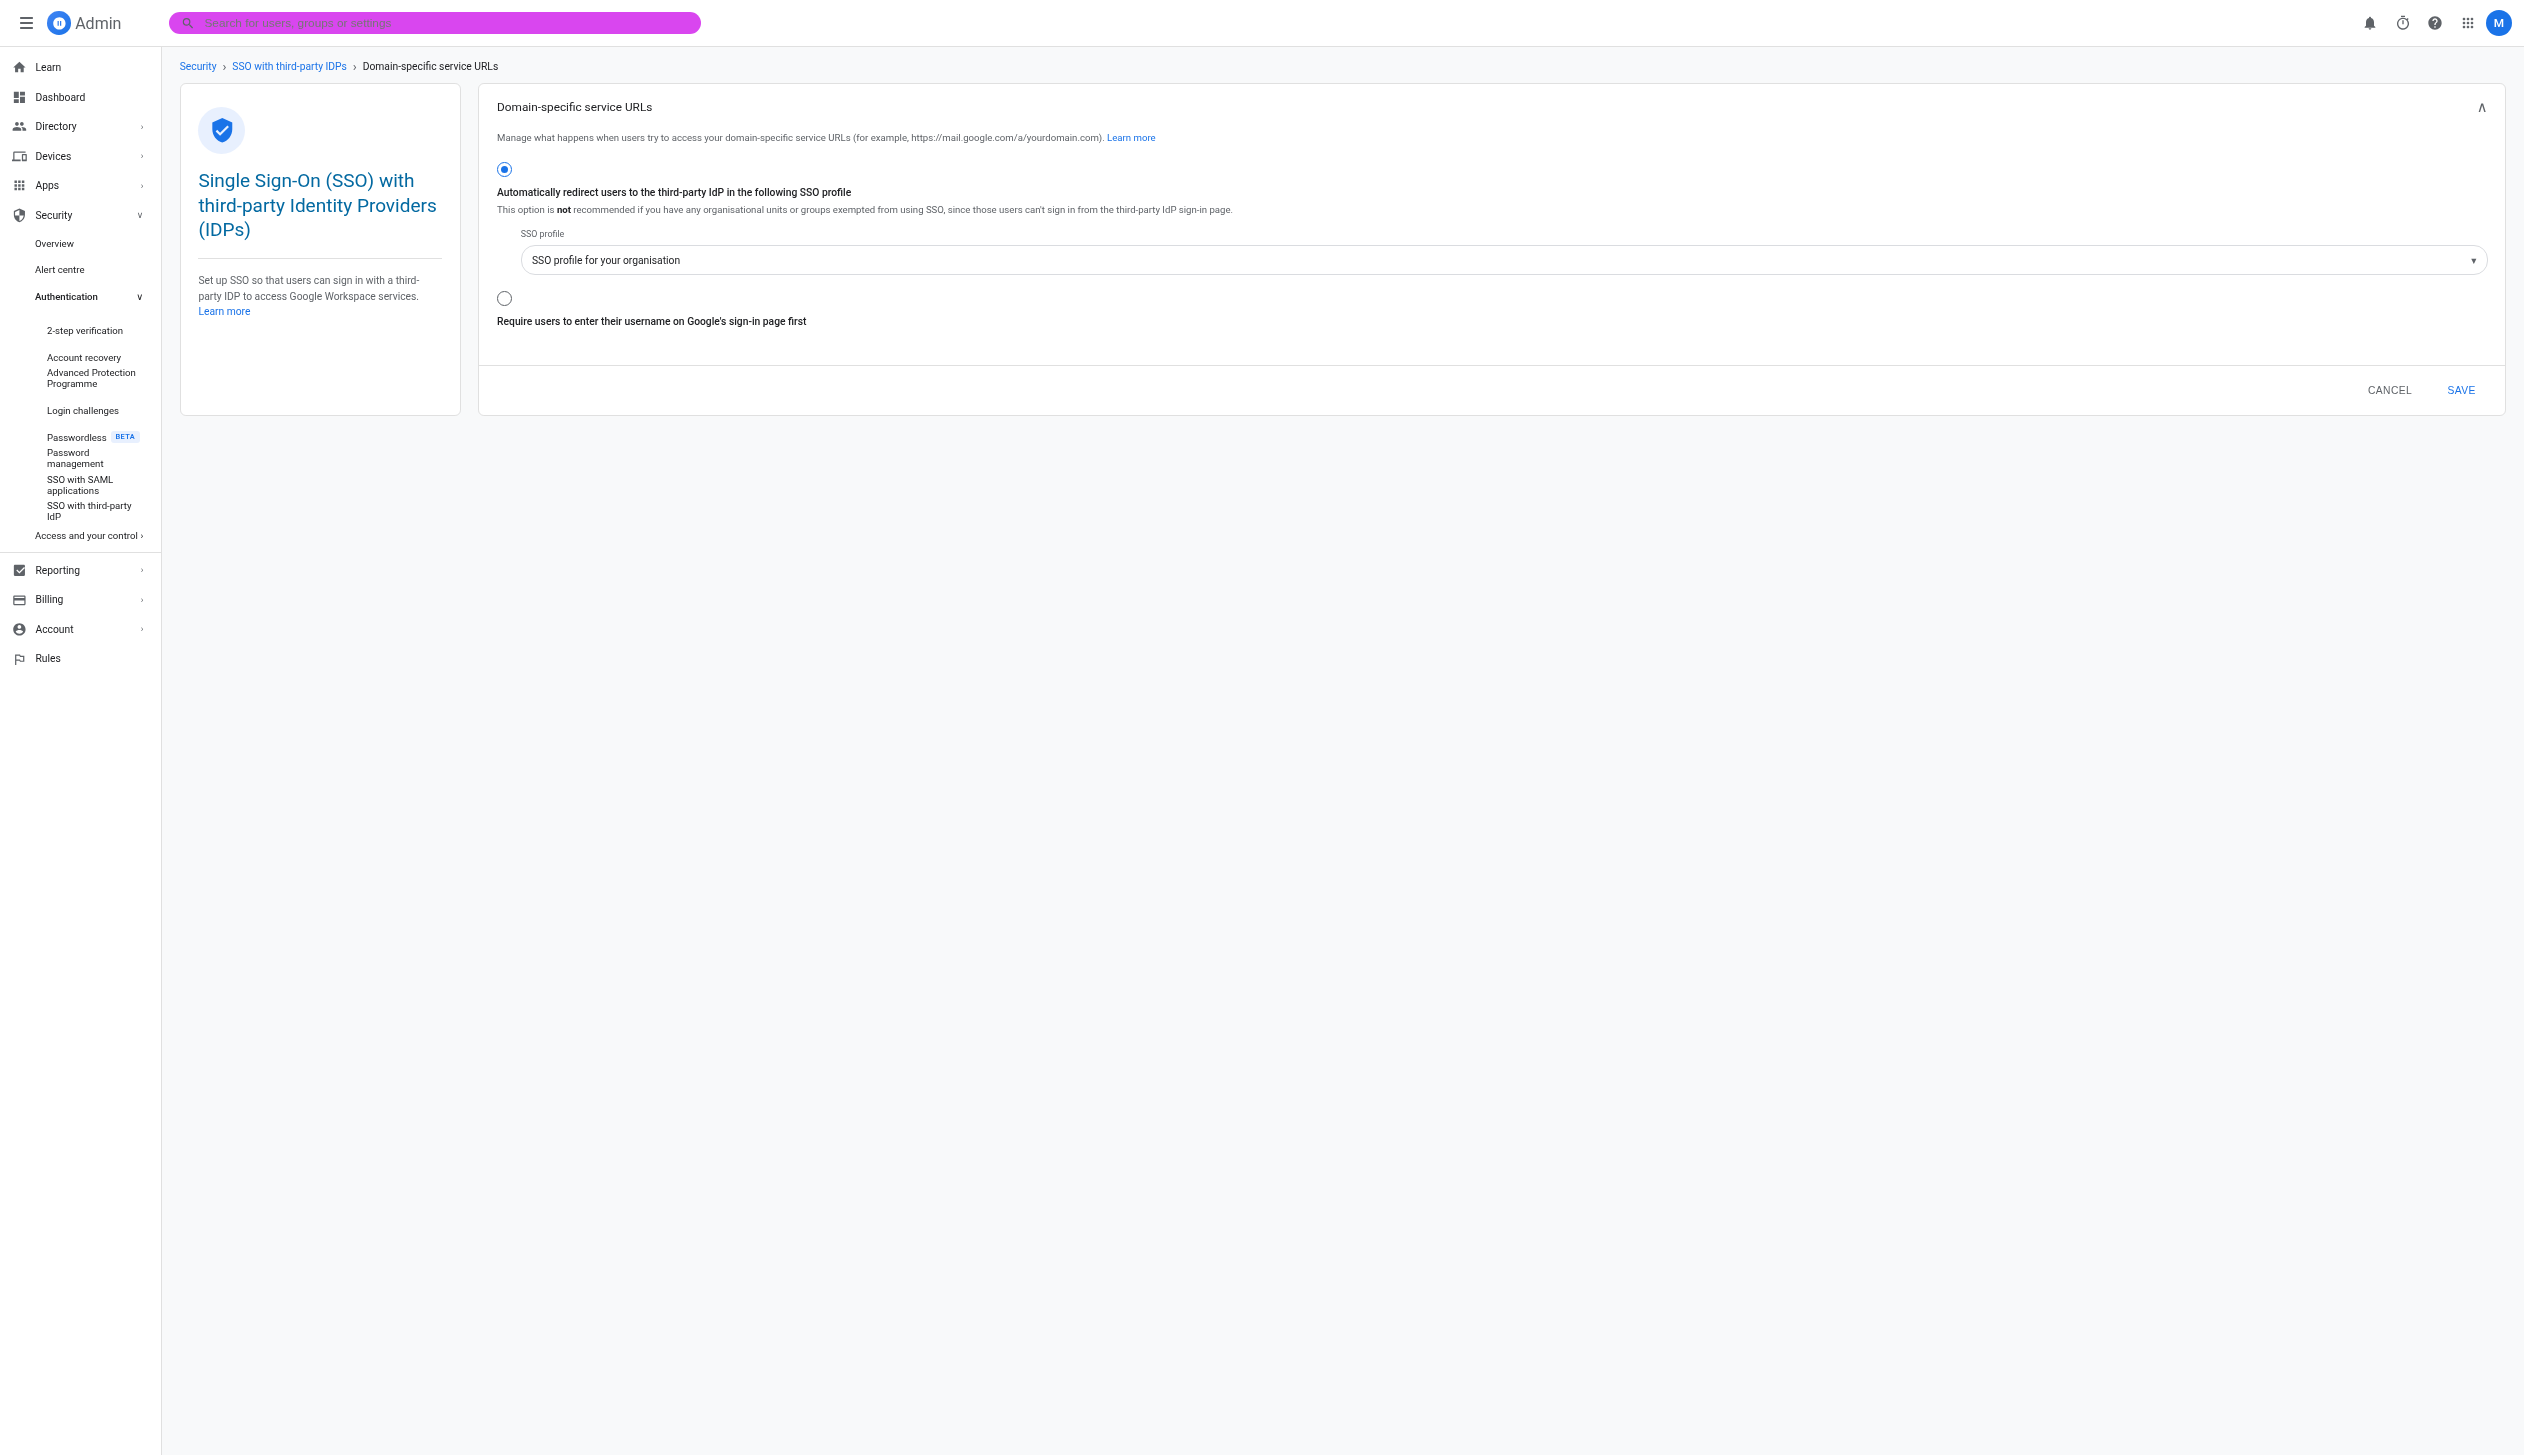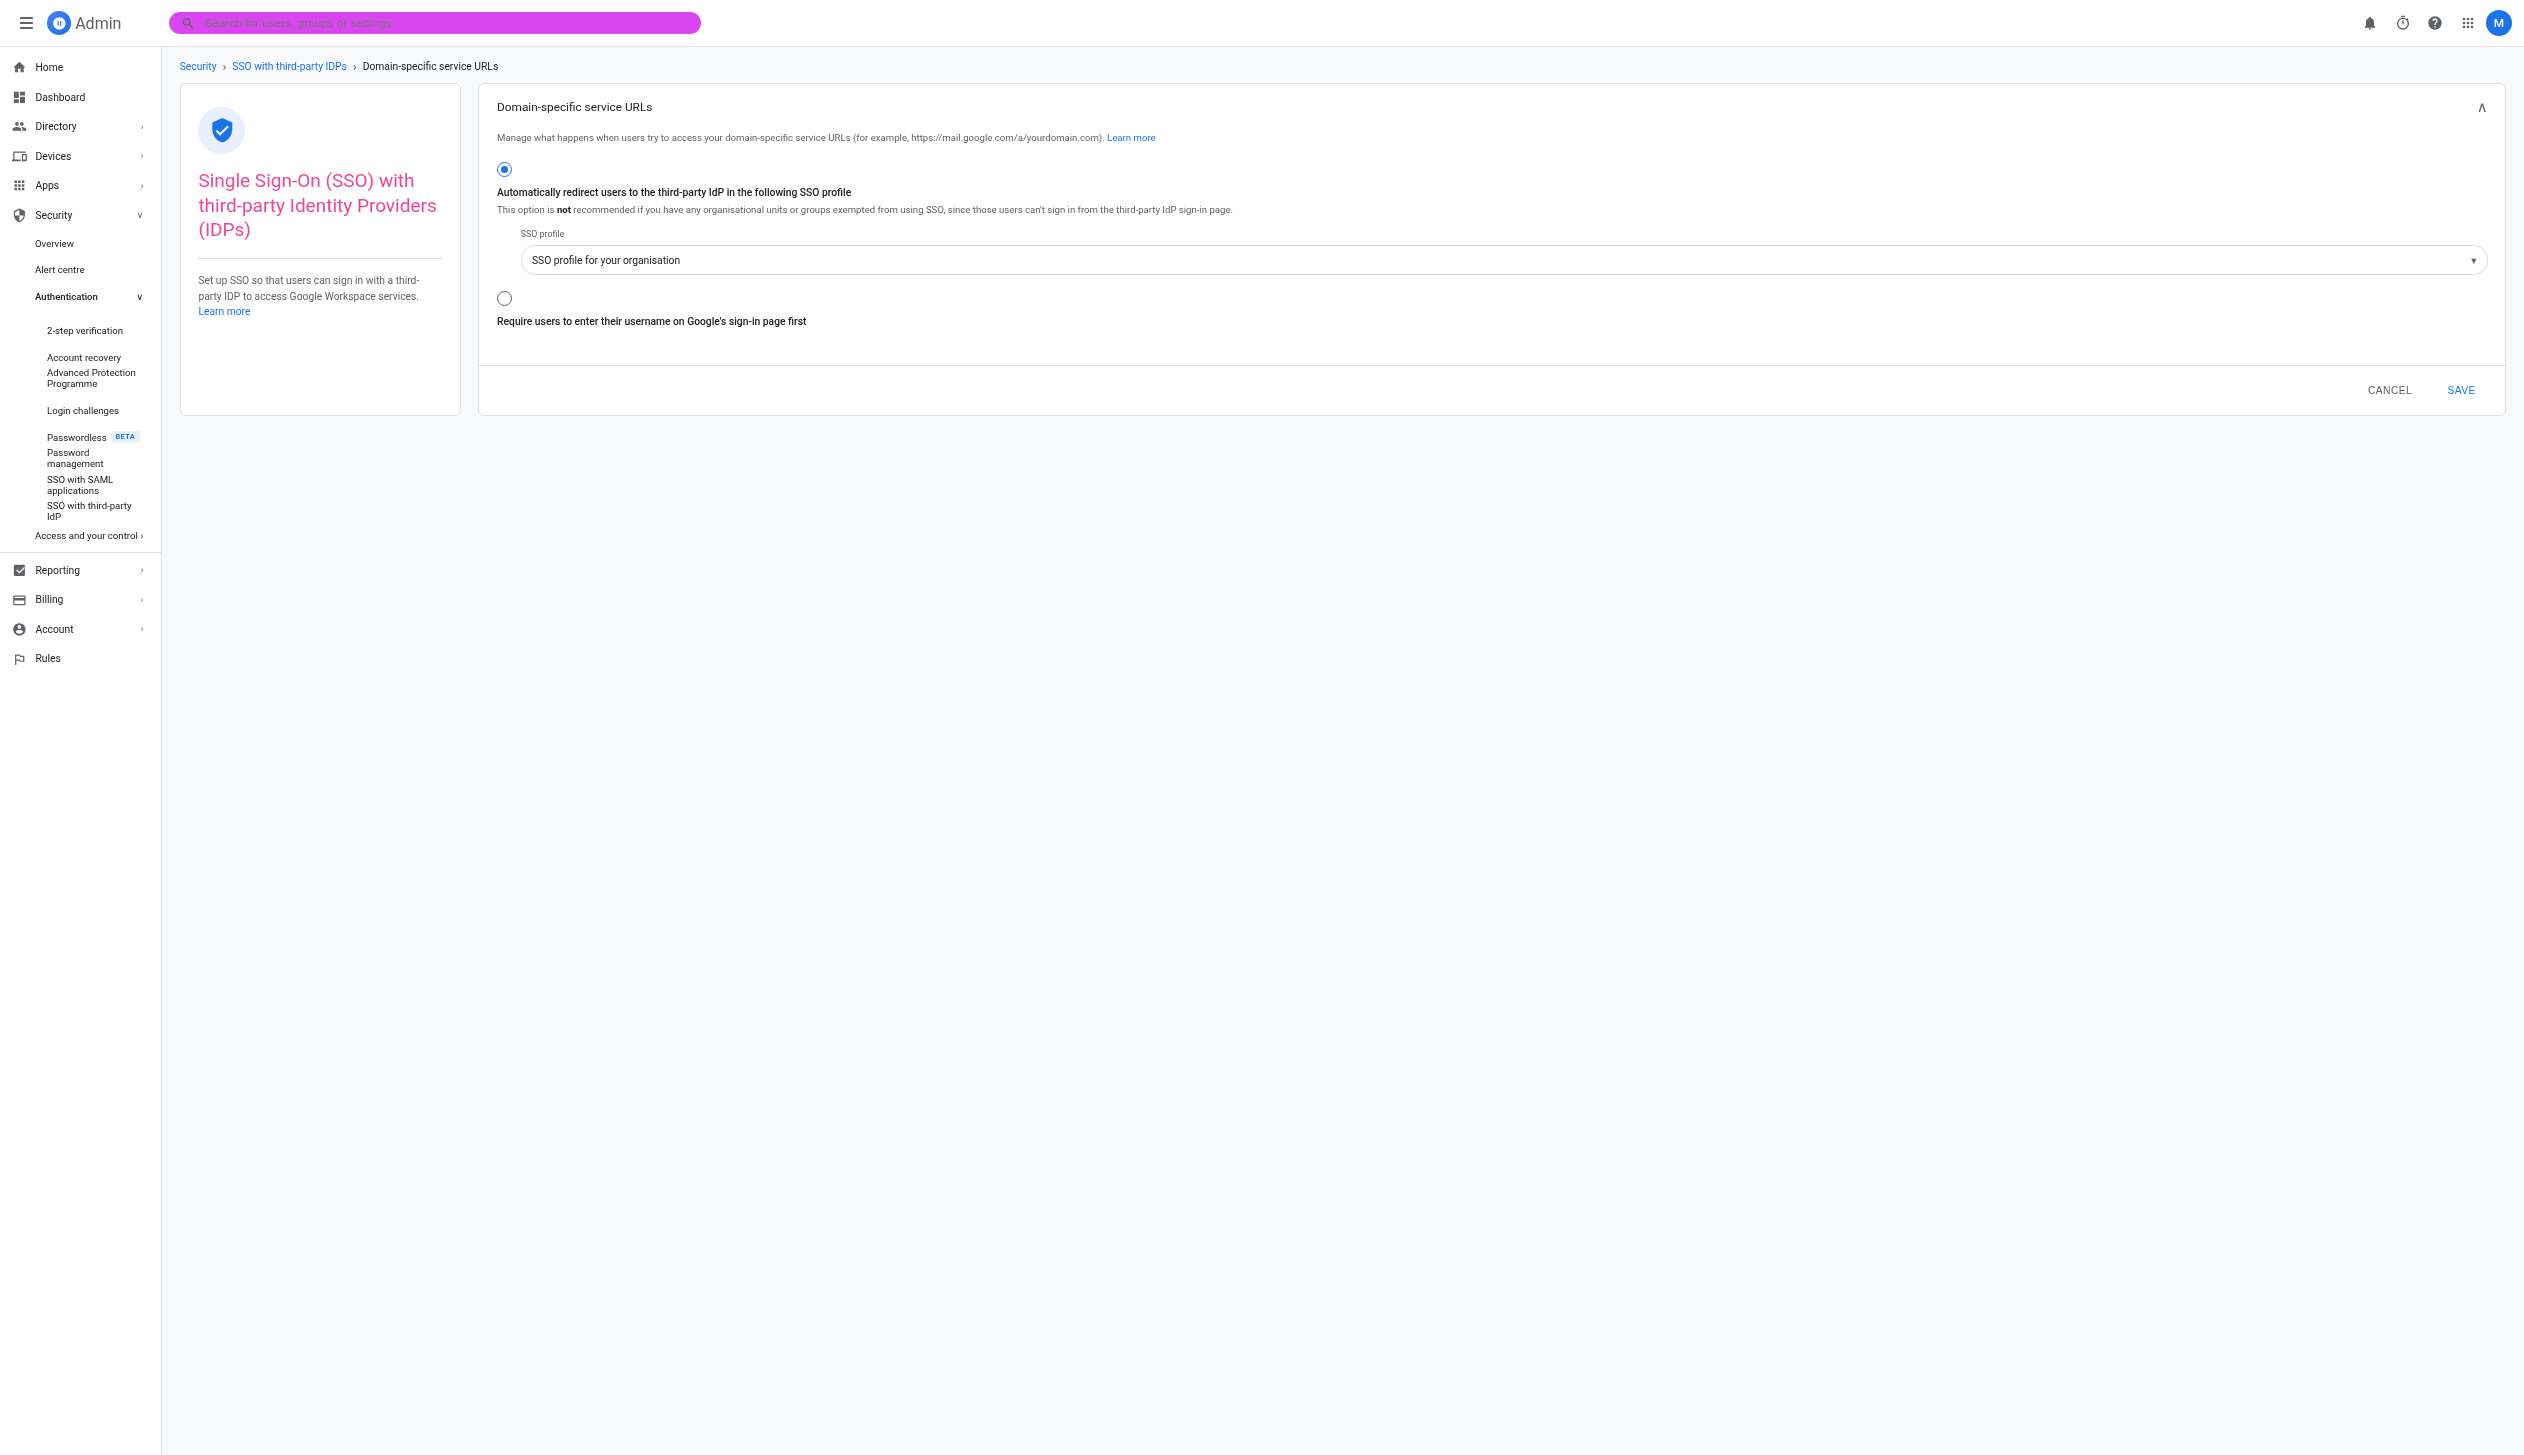--- a/index.html
+++ b/index.html
@@ -49,21 +49,21 @@
     .breadcrumb a { color: #1a73e8; text-decoration: none; cursor: pointer; }
     .breadcrumb-sep { color: #5f6368; font-size: 13.3px; }
     .breadcrumb-current { color: #202124; }
 
     
     .page-body { display: flex; padding: 0 17.7px 17.7px; gap: 17.7px; }
 
     
     .info-card { width: 281px; flex-shrink: 0; background: #fff; border: 0.7px solid #e0e0e0; border-radius: 5.9px; padding: 23.6px 17.7px; }
     .info-card-icon { width: 47px; height: 47px; background: #e8f0fe; border-radius: 50%; display: flex; align-items: center; justify-content: center; margin-bottom: 14.8px; }
-    .info-card-title { font-size: 19px; font-weight: 400; color: #ec4899; line-height: 1.3; margin-bottom: 4px; }
+    .info-card-title { font-size: 19px; font-weight: 400; color: #0369a1; line-height: 1.3; margin-bottom: 4px; }
     .info-card-divider { height: 0.7px; background: #e0e0e0; margin: 14.8px 0; }
     .info-card-desc { font-size: 10.3px; color: #5f6368; line-height: 1.5; }
     .info-card-desc a { color: #1a73e8; text-decoration: none; }
 
     
     .settings-panel { flex: 1; background: #fff; border: 0.7px solid #e0e0e0; border-radius: 5.9px; }
     .settings-section { border-bottom: 0.7px solid #e0e0e0; }
     .settings-section:last-child { border-bottom: none; }
     .section-header { display: flex; align-items: center; justify-content: space-between; padding: 14.8px 17.7px; cursor: pointer; }
     .section-title { font-size: 11.8px; color: #202124; }
@@ -156,21 +156,21 @@
 <div class="main-layout">
 
   <nav class="sidebar">
 
     <div class="nav-item">
       <span class="nav-icon">
         <svg width="14.8" height="14.8" viewBox="0 0 24 24" fill="currentColor">
             <path d="M10 20v-6h4v6h5v-8h3L12 3 2 12h3v8z"></path>
           </svg>
       </span>
-      <span>Home</span>
+      <span>Learn</span>
     </div>
 
     <div class="nav-item">
       <span class="nav-icon">
         <svg width="14.8" height="14.8" viewBox="0 0 24 24" fill="currentColor">
             <path d="M3 13h8V3H3v10zm0 8h8v-6H3v6zm10 0h8V11h-8v10zm0-18v6h8V3h-8z"></path>
           </svg>
       </span>
       <span>Dashboard</span>
     </div>

